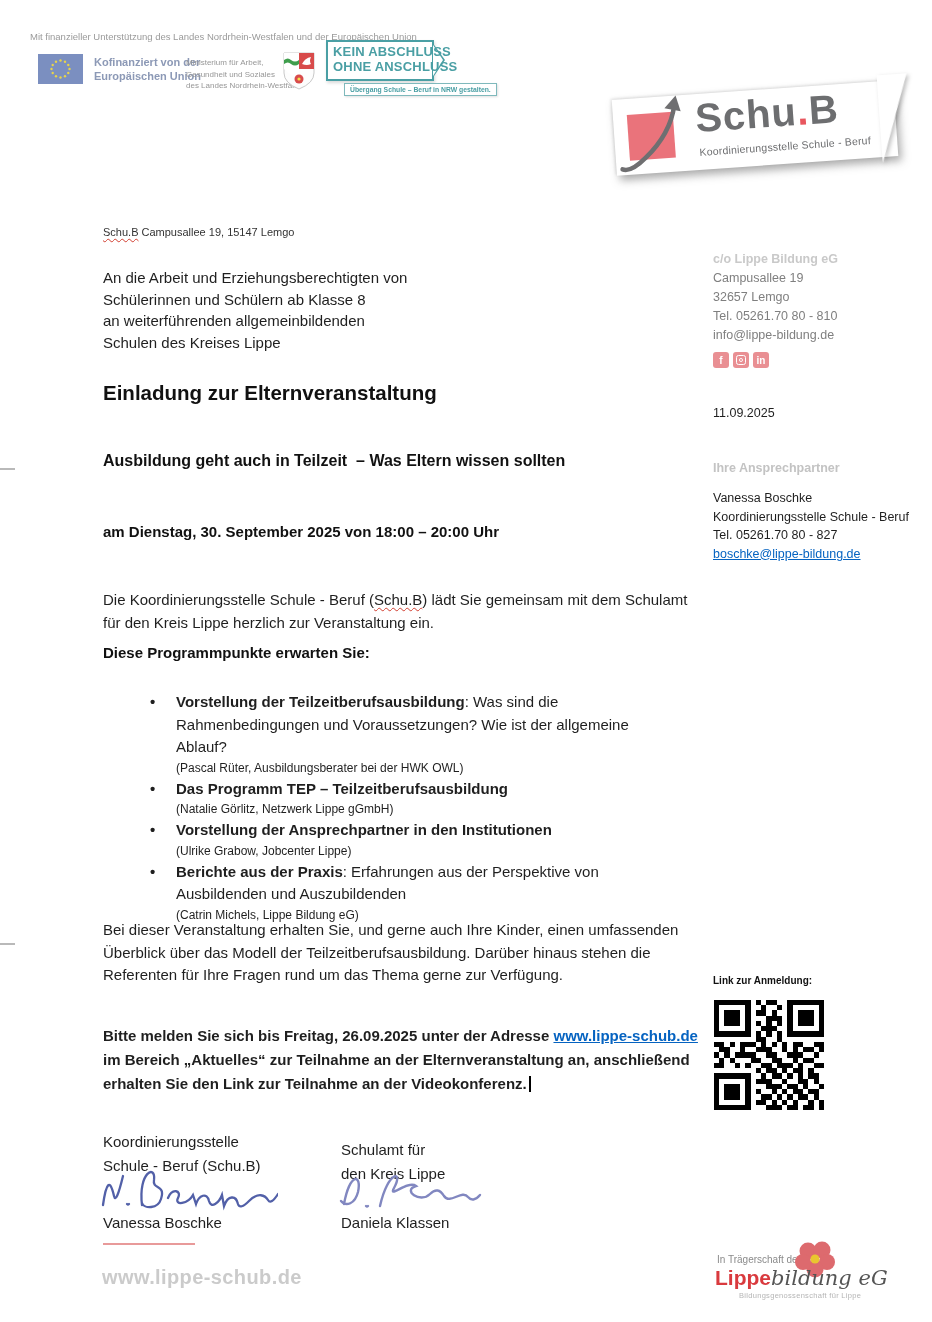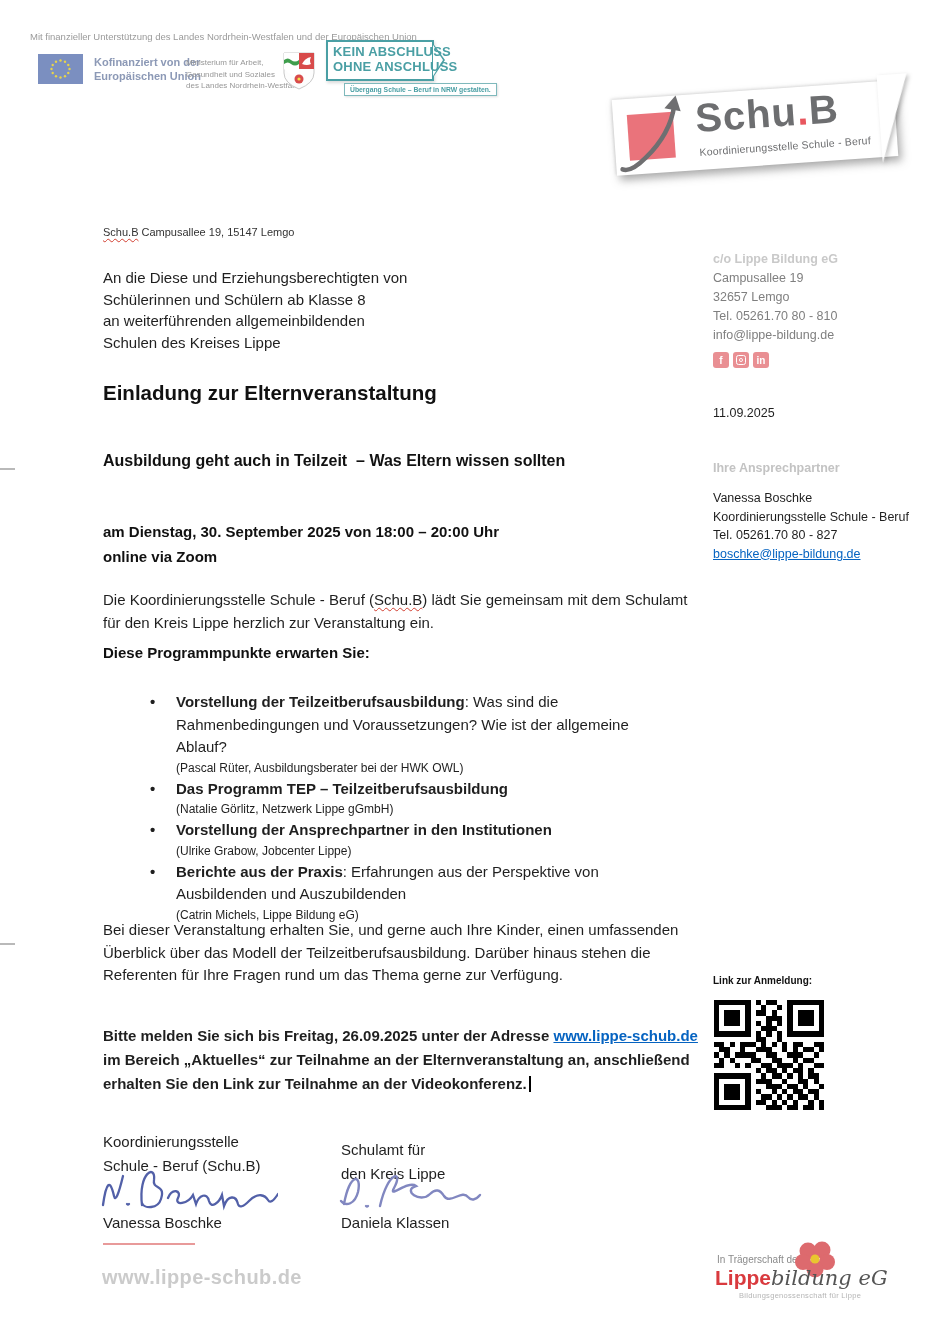--- a/index.html
+++ b/index.html
@@ -163,21 +163,21 @@
 
   <div class="fold-mark" style="top:468px"></div>
   <div class="fold-mark" style="top:943px"></div>
 
   <div class="sender-line">
     <span class="spell">Schu.B</span>
     <span>Campusallee 19, 15147 Lemgo</span>
   </div>
 
   <div class="recipient">
-    <div>An die Diese und Erziehungsberechtigten von</div>
+    <div>An die Arbeit und Erziehungsberechtigten von</div>
     <div>Schülerinnen und Schülern ab Klasse 8</div>
     <div>an weiterführenden allgemeinbildenden</div>
     <div>Schulen des Kreises Lippe</div>
   </div>
 
   <div class="sidebar">
     <div class="sb-org">c/o Lippe Bildung eG</div>
     <div>Campusallee 19</div>
     <div>32657 Lemgo</div>
     <div>Tel. 05261.70 80 - 810</div>
@@ -199,21 +199,20 @@
     <div>Koordinierungsstelle Schule - Beruf</div>
     <div>Tel. 05261.70 80 - 827</div>
     <a class="sidelink" href="#">boschke@lippe-bildung.de</a>
   </div>
 
   <div class="doc-title">Einladung zur Elternveranstaltung</div>
   <div class="doc-subtitle">Ausbildung geht auch in Teilzeit  – Was Eltern wissen sollten</div>
 
   <div class="datetime">
     <div>am Dienstag, 30. September 2025 von 18:00 – 20:00 Uhr</div>
-    <div>online via Zoom</div>
   </div>
 
   <div class="para intro">
     <span>Die Koordinierungsstelle Schule - Beruf (</span><span class="spell">Schu.B</span><span>) lädt Sie gemeinsam mit dem Schulamt für den Kreis Lippe herzlich zur Veranstaltung ein.</span>
   </div>
 
   <div class="program-heading">Diese Programmpunkte erwarten Sie:</div>
 
   <ul class="bullets">
     <li>

